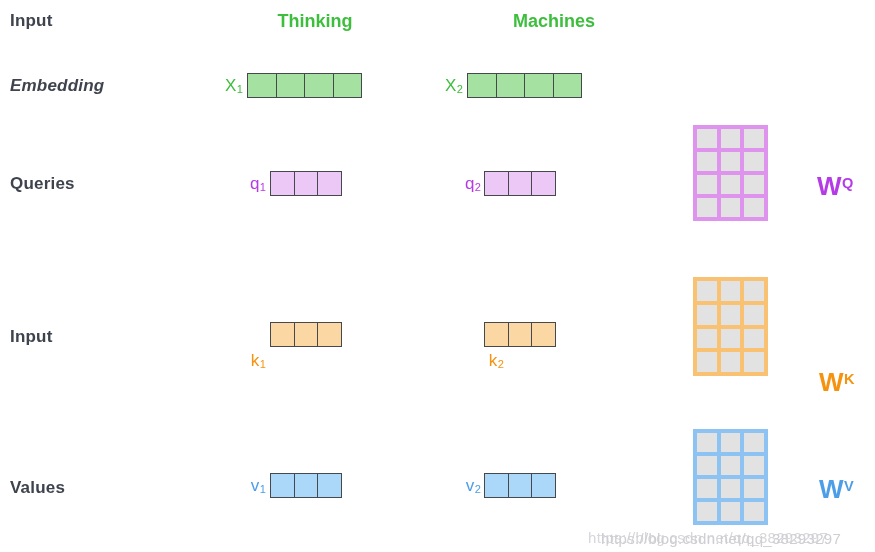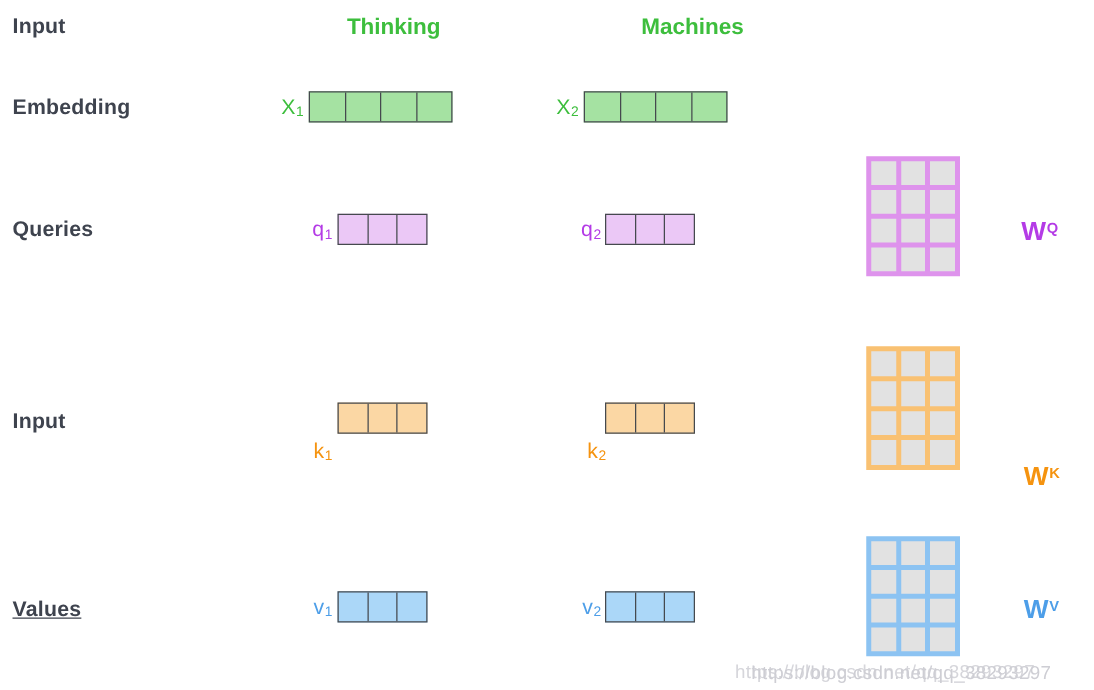--- a/index.html
+++ b/index.html
@@ -5,42 +5,42 @@
   html,body { margin:0; padding:0; background:#ffffff; }
   .canvas {
     position:relative; width:875px; height:552px; background:#ffffff;
     font-family:"Liberation Sans", sans-serif; overflow:hidden;
   }
   
   .row-label {
     position:absolute; left:10px; font-size:17px; font-weight:600;
     color:var(--label-color); letter-spacing:0.2px;
   }
-  .lbl-input { top:11px; } .lbl-embedding { top:76px; }
-  .lbl-queries { top:174px; } .lbl-keys { top:327px; } .lbl-values { top:478px;text-decoration:underline; }
+  .lbl-input { top:11px; } .lbl-embedding { top:76px;font-style:italic; }
+  .lbl-queries { top:174px; } .lbl-keys { top:327px; } .lbl-values { top:478px; }
 
   
   .word-header {
     position:absolute; top:11px; width:140px; text-align:center;
     font-size:18px; font-weight:700; color:var(--green);
   }
   .word-thinking { left:245px; } .word-machines { left:455px;text-align:right; }
 
   
   .vec-label {
     position:absolute; width:50px; text-align:right;
     font-size:17px; font-weight:400; line-height:22px;
   }
   .vec-label sub { font-size:0.65em; vertical-align:-0.18em; margin-left:0.5px; }
   .c-green { color:var(--green); } .c-purple { color:var(--purple); }
   .c-orange { color:var(--orange);margin-top:26px; } .c-blue { color:var(--blue); }
 
   .lab-x1 { left:193px; top:75px; } .lab-x2 { left:413px; top:75px; }
   .lab-q1 { left:216px; top:173px; } .lab-q2 { left:431px; top:173px; }
-  .lab-k1 { left:216px; top:324px; } .lab-k2 { left:435px; top:324px; }
+  .lab-k1 { left:216px; top:324px; } .lab-k2 { left:454px; top:324px; }
   .lab-v1 { left:216px; top:475px; } .lab-v2 { left:431px; top:475px; }
 
   
   .vec {
     position:absolute; display:flex; box-sizing:border-box;
     border:1.5px solid var(--vector-border); height:25px;
   }
   .vec .cell { flex:1; border-left:1.5px solid var(--vector-border); }
   .vec .cell:first-child { border-left:none; }
   .vec-x { width:115px; background:var(--green-fill); }
@@ -58,21 +58,21 @@
     position:absolute; left:693px; width:75px; box-sizing:border-box;
     display:grid; gap:4px; padding:4px;
   }
   .matrix .mcell { background:var(--matrix-cell-fill); }
   .mx-q { top:125px; height:96px; background:var(--purple-matrix-border); }
   .mx-k { top:277px; height:99px; background:var(--orange-matrix-border); }
   .mx-v { top:429px; height:96px; background:var(--blue-matrix-border); }
 
   
   .w-label {
-    position:absolute; font-size:21px; font-weight:700; line-height:26px;
+    position:absolute; font-size:26px; font-weight:700; line-height:26px;
     letter-spacing:0.5px;
   }
   .w-label sup { font-size:0.56em; vertical-align:0.48em; letter-spacing:0; }
   .wl-q { left:817px; top:170px; } .wl-k { left:819px; top:340px; }
   .wl-v { left:819px; top:473px; }
 
   
   .watermark {
     position:absolute; font-size:15px; font-weight:400;
     letter-spacing:0.3px; white-space:nowrap; pointer-events:none;

